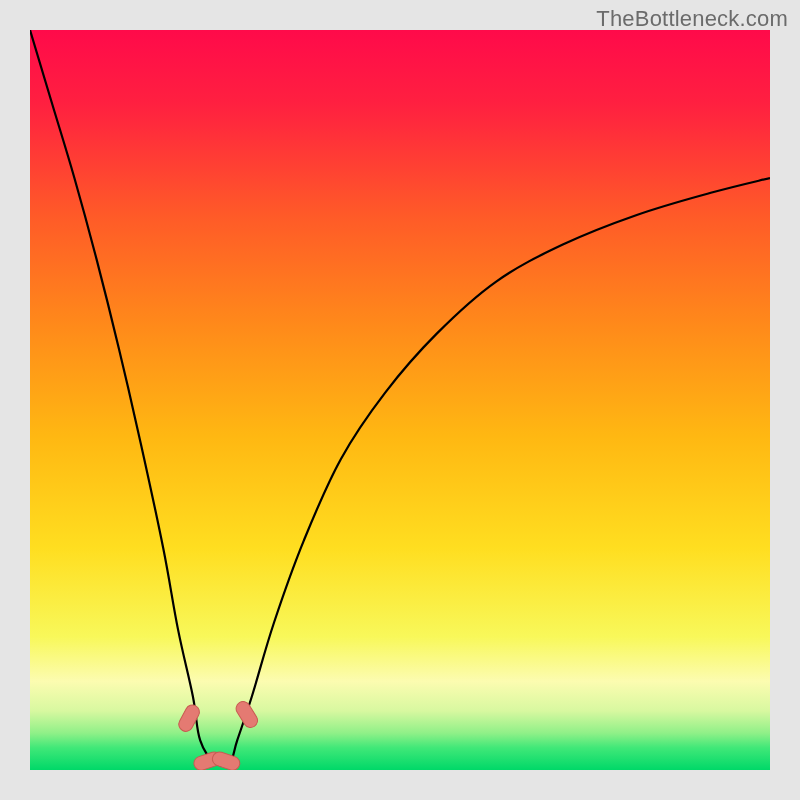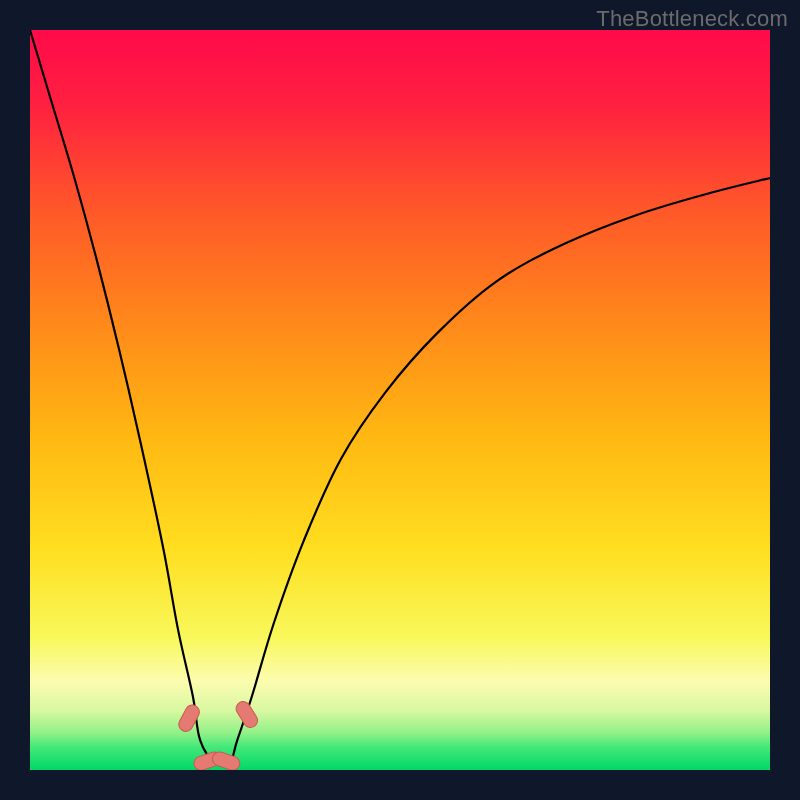--- a/index.html
+++ b/index.html
@@ -9,21 +9,21 @@
     height: 800px;
     overflow: hidden;
     background: #000;
     font-family: Arial, Helvetica, sans-serif;
   }
   .frame {
     position: absolute;
     top: 0; left: 0;
     width: 800px;
     height: 800px;
-    background: #0f172a;
+    background: #e5e5e5;
   }
   .plot-area {
     position: absolute;
     left: 30px;
     top: 30px;
     width: 740px;
     height: 740px;
     overflow: hidden;
   }
   .watermark {

